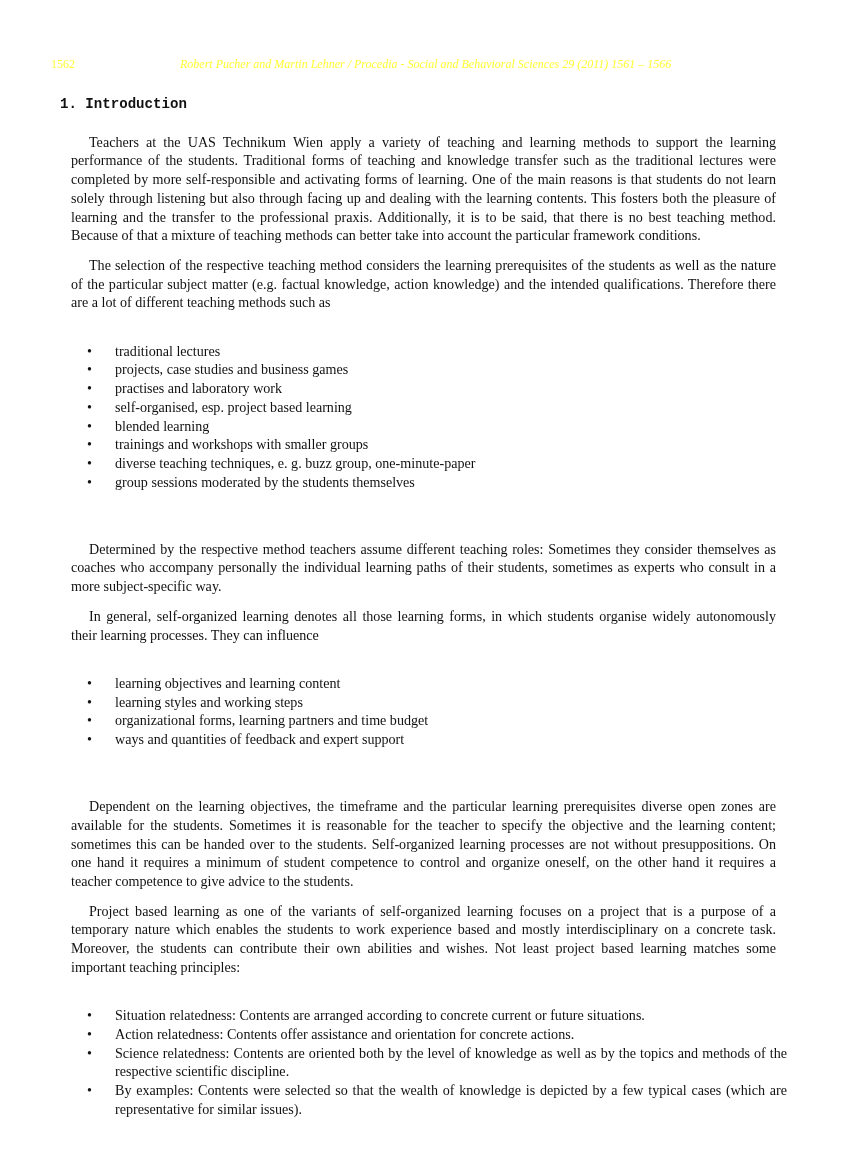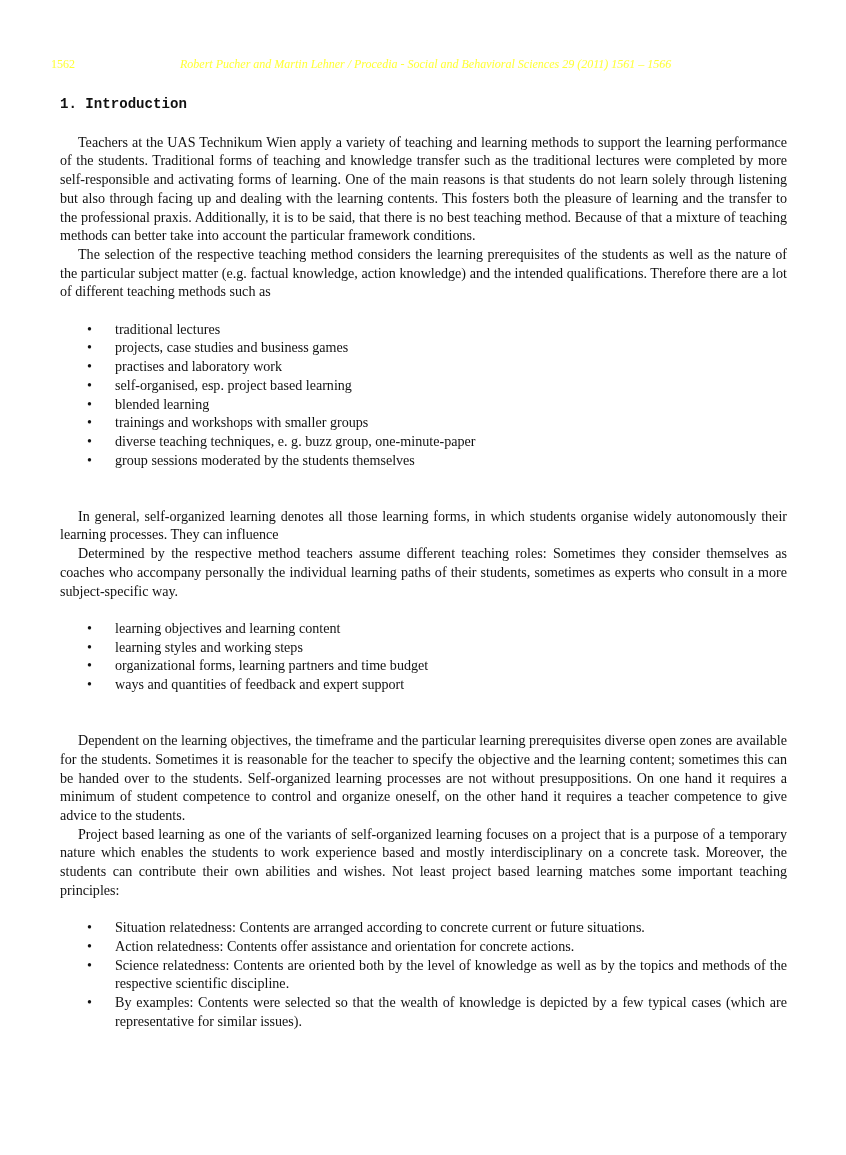--- a/index.html
+++ b/index.html
@@ -46,21 +46,21 @@
       font-size: 14.1px;
       line-height: 18.7px;
     }
     .section-heading {
       font-weight: bold;
       font-size: 14.1px;
       margin: 0 0 19px 0;
       font-family: Liberation Mono, monospace;
     }
     p {
-      margin: 0;
+      margin: 11px;
       text-align: justify;
       text-indent: 18px;
     }
     ul.bullets {
       list-style: none;
       margin: 0;
       padding: 0;
     }
     ul.bullets li {
       position: relative;
@@ -97,22 +97,22 @@
     <li><span class="bullet">•</span><span>practises and laboratory work</span></li>
     <li><span class="bullet">•</span><span>self-organised, esp. project based learning</span></li>
     <li><span class="bullet">•</span><span>blended learning</span></li>
     <li><span class="bullet">•</span><span>trainings and workshops with smaller groups</span></li>
     <li><span class="bullet">•</span><span>diverse teaching techniques, e. g. buzz group, one-minute-paper</span></li>
     <li><span class="bullet">•</span><span>group sessions moderated by the students themselves</span></li>
   </ul>
 
   <div class="gap-large"></div>
 
+  <p>Determined by the respective method teachers assume different teaching roles: Sometimes they consider themselves as coaches who accompany personally the individual learning paths of their students, sometimes as experts who consult in a more subject-specific way.</p>
   <p>In general, self-organized learning denotes all those learning forms, in which students organise widely autonomously their learning processes. They can influence</p>
-  <p>Determined by the respective method teachers assume different teaching roles: Sometimes they consider themselves as coaches who accompany personally the individual learning paths of their students, sometimes as experts who consult in a more subject-specific way.</p>
 
   <div class="gap-small"></div>
 
   <ul class="bullets">
     <li><span class="bullet">•</span><span>learning objectives and learning content</span></li>
     <li><span class="bullet">•</span><span>learning styles and working steps</span></li>
     <li><span class="bullet">•</span><span>organizational forms, learning partners and time budget</span></li>
     <li><span class="bullet">•</span><span>ways and quantities of feedback and expert support</span></li>
   </ul>
 

